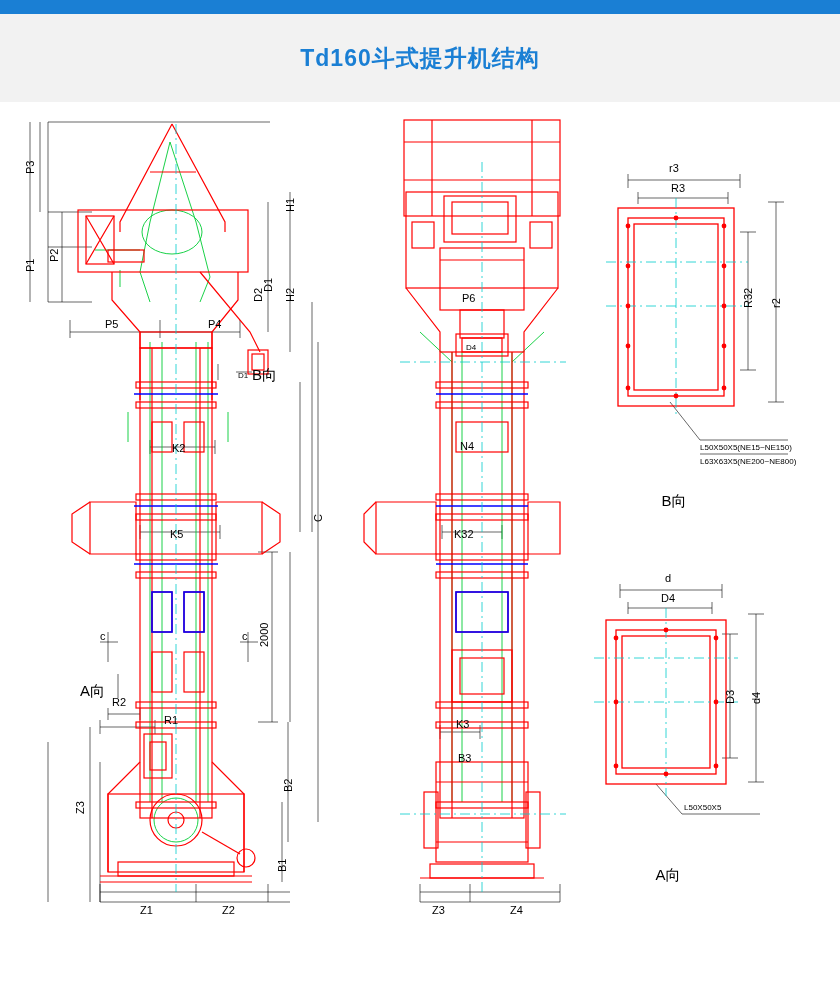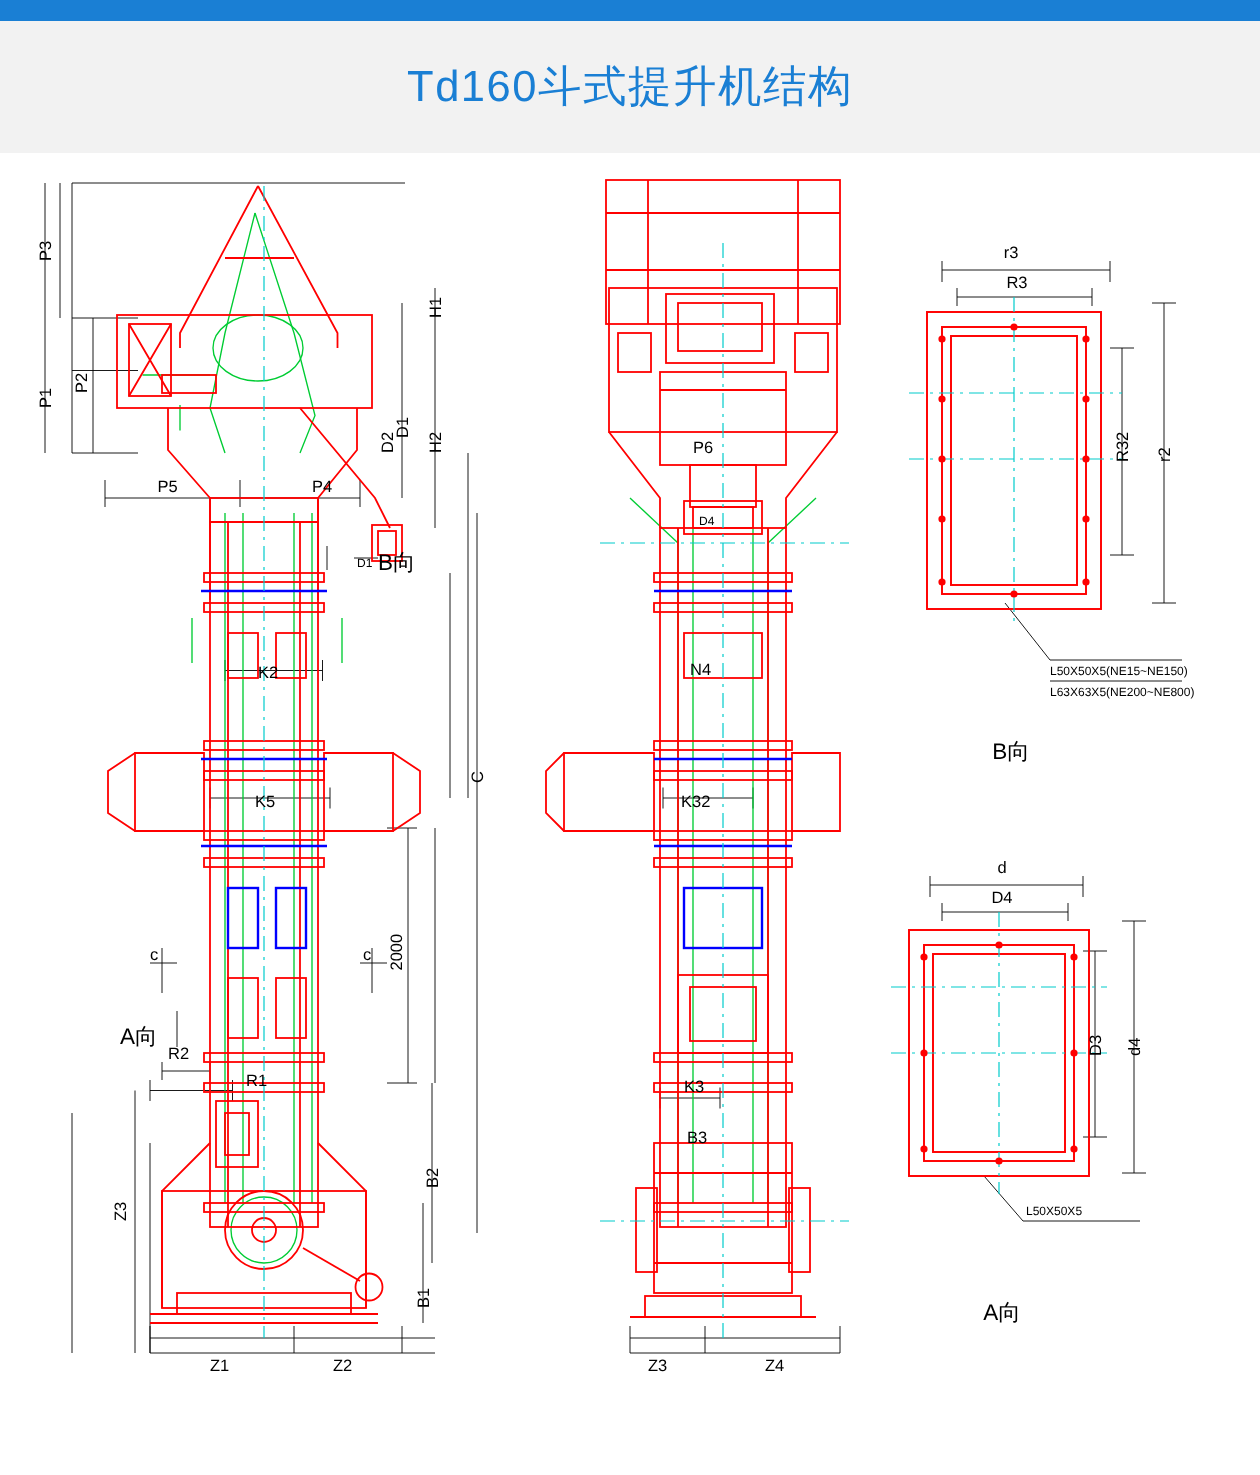--- a/index.html
+++ b/index.html
@@ -22,22 +22,22 @@
   .title-band {
     width: 840px;
     height: 88px;
     background: #f2f2f2;
     display: flex;
     align-items: center;
     justify-content: center;
   }
   .title-band .title {
     color: #1a7fd4;
-    font-size: 29px;
-    font-weight: normal;
+    font-size: 23px;
+    font-weight: bold;
     letter-spacing: 1px;
   }
   .drawing-area {
     position: relative;
     width: 840px;
     height: 881px;
     background: #ffffff;
   }
   .drawing-area svg {
     display: block;

